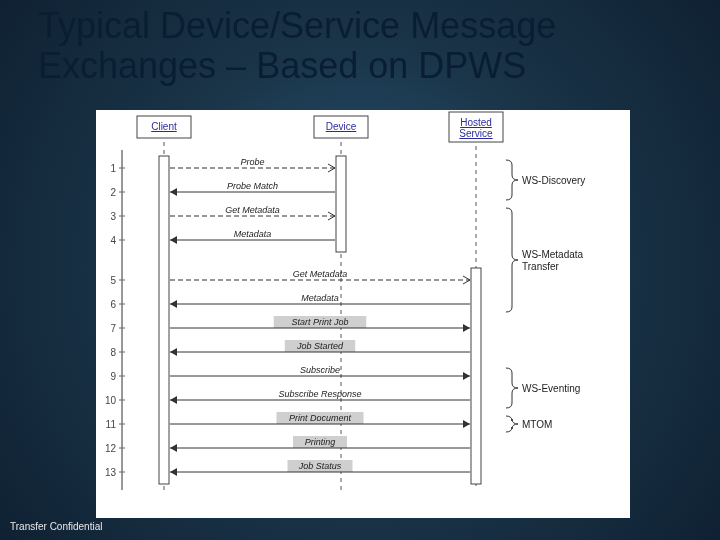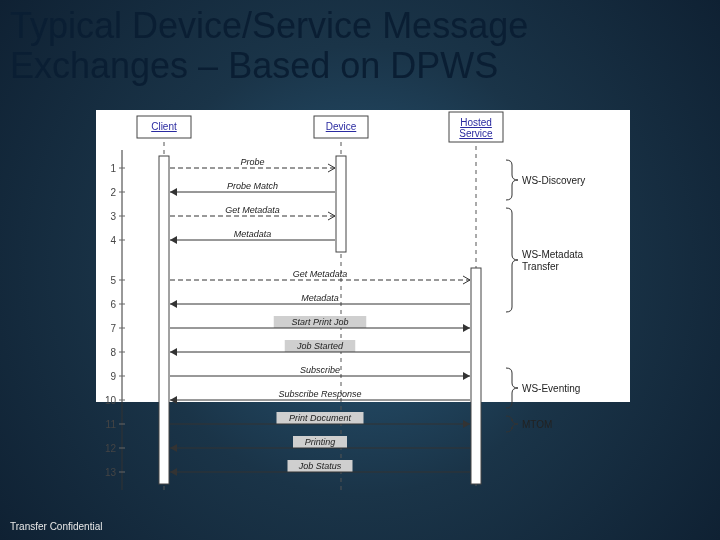--- a/index.html
+++ b/index.html
@@ -11,42 +11,42 @@
     overflow: hidden;
   }
   .slide {
     position: relative;
     width: 720px;
     height: 540px;
     background: radial-gradient(circle at 50% 50%, #2a5a7a 0%, #1a3448 50%, #0f2133 100%);
   }
   .title {
     position: absolute;
-    left: 10px;
+    left: 38px;
     top: 6px;
     right: 12px;
     font-size: 36px;
     line-height: 1.1;
     color: #0a1e33;
     font-weight: 400;
     font-family: "Segoe UI", Arial, sans-serif;
   }
   .footer {
     position: absolute;
     left: 10px;
     bottom: 8px;
     font-size: 10px;
     color: #e8e8e8;
   }
   .diagram {
     position: absolute;
     left: 96px;
     top: 110px;
     width: 534px;
-    height: 292px;
+    height: 408px;
     background: #ffffff;
   }
   svg { display: block; }
   .actor-box {
     fill: #fff;
     stroke: #444;
     stroke-width: 1;
   }
   .actor-label {
     font-family: Verdana, sans-serif;

